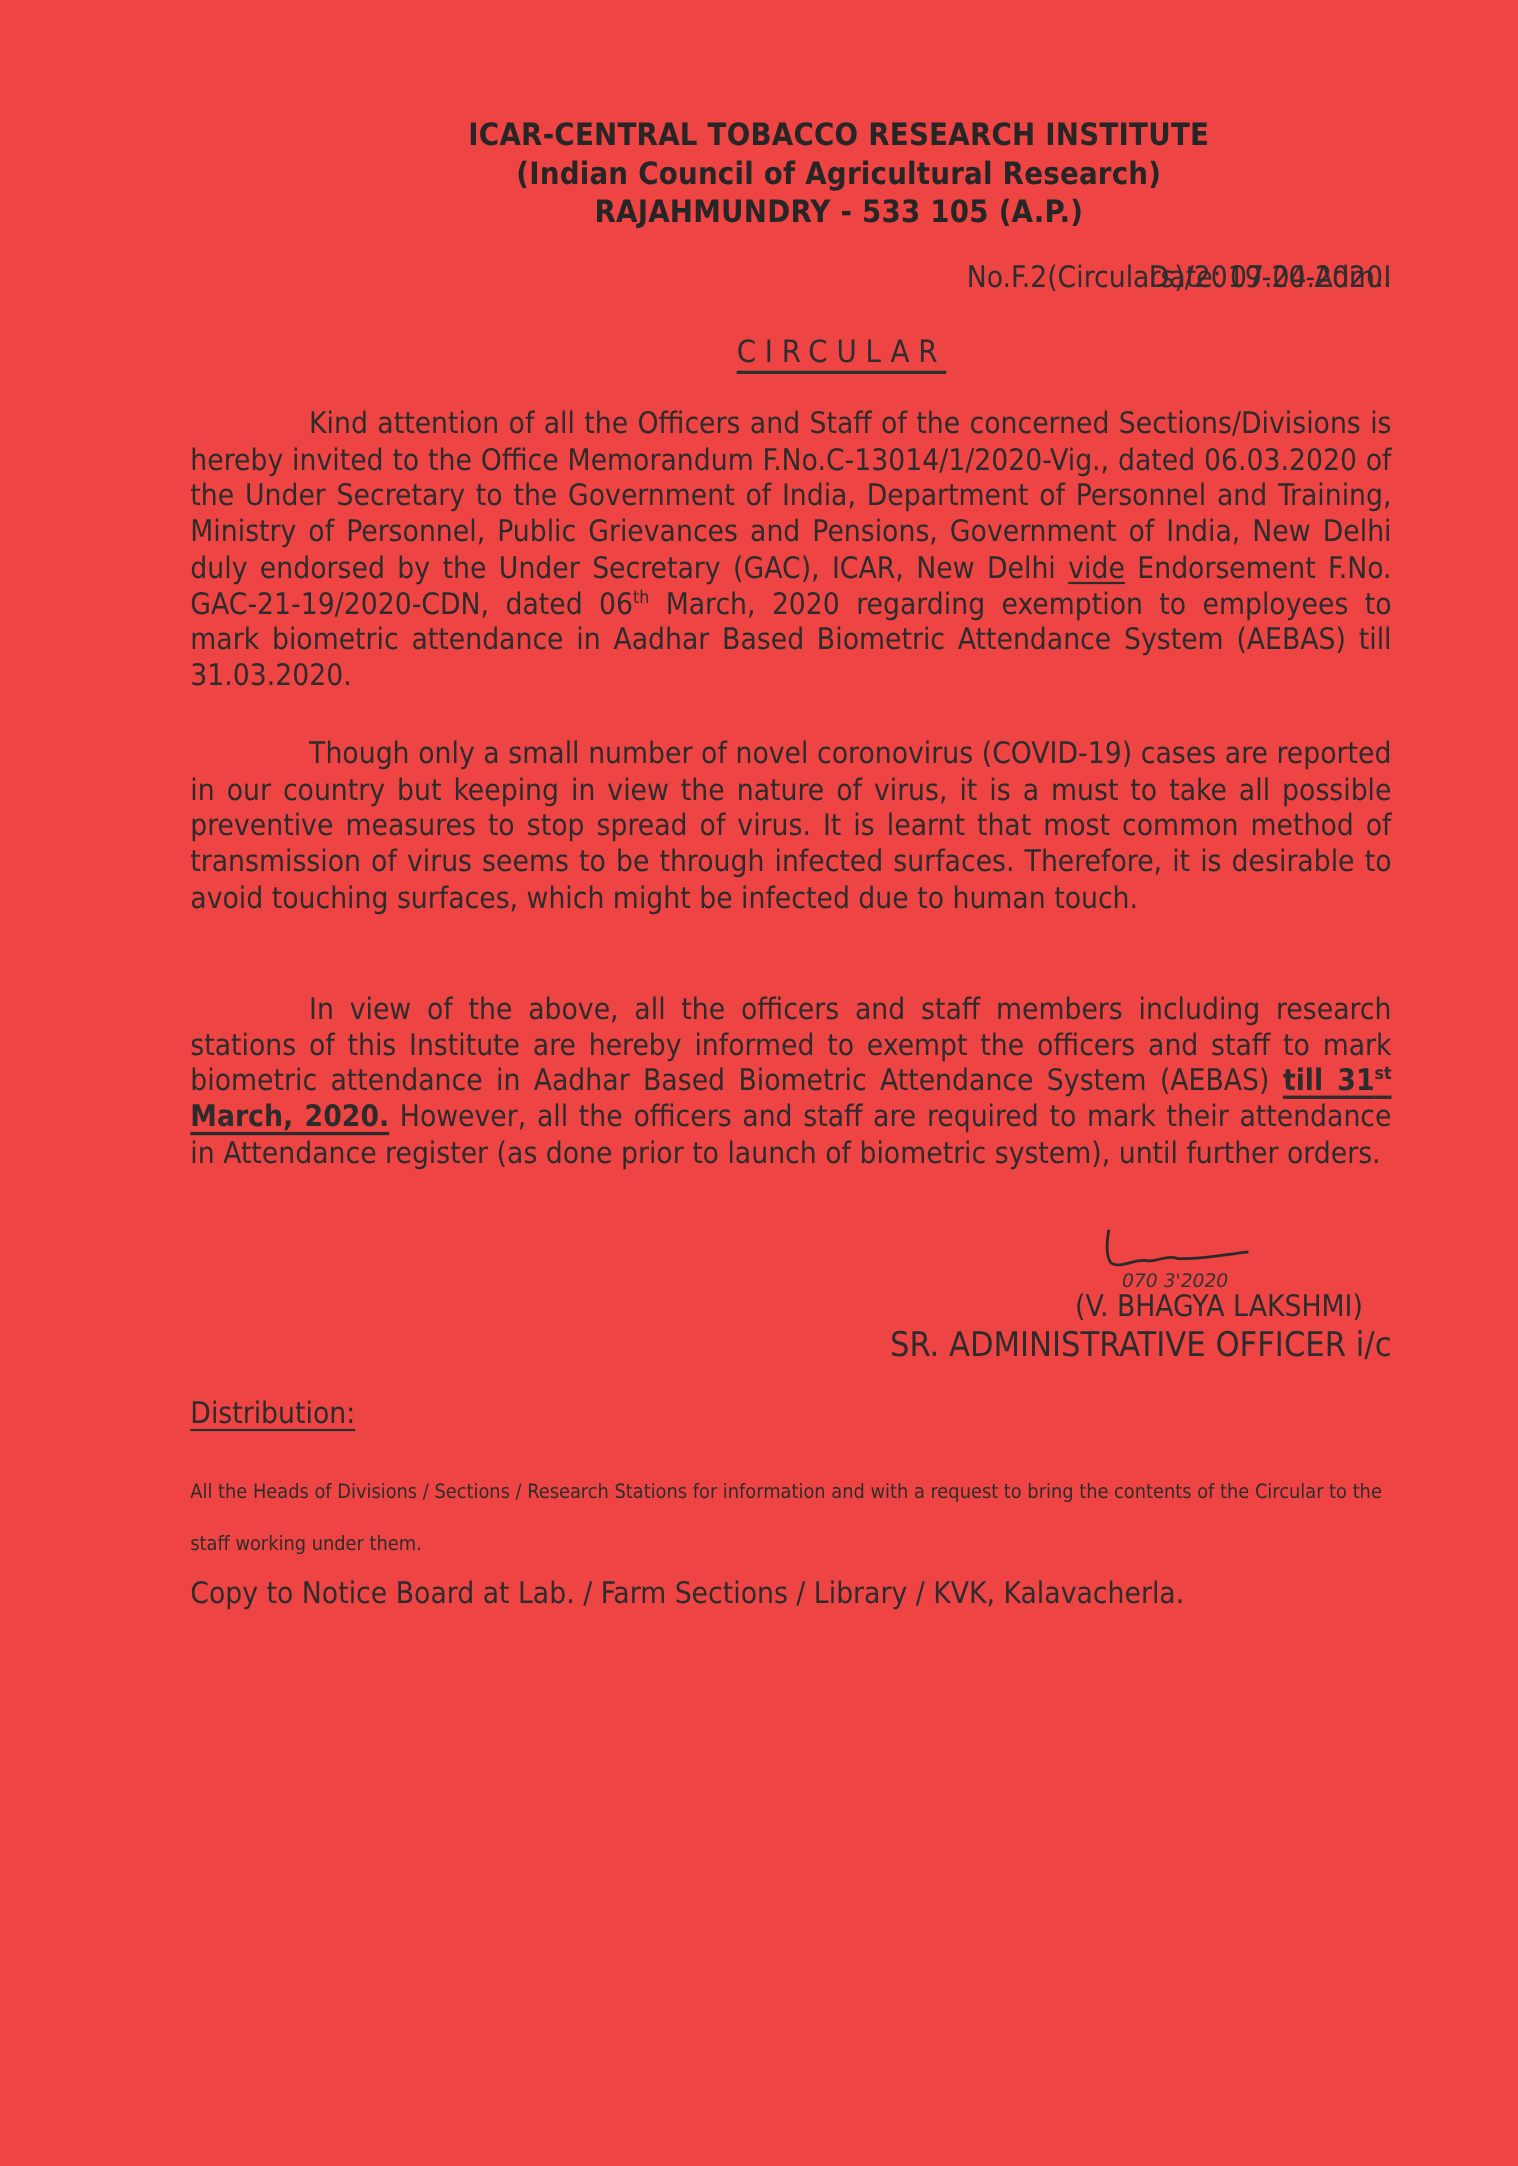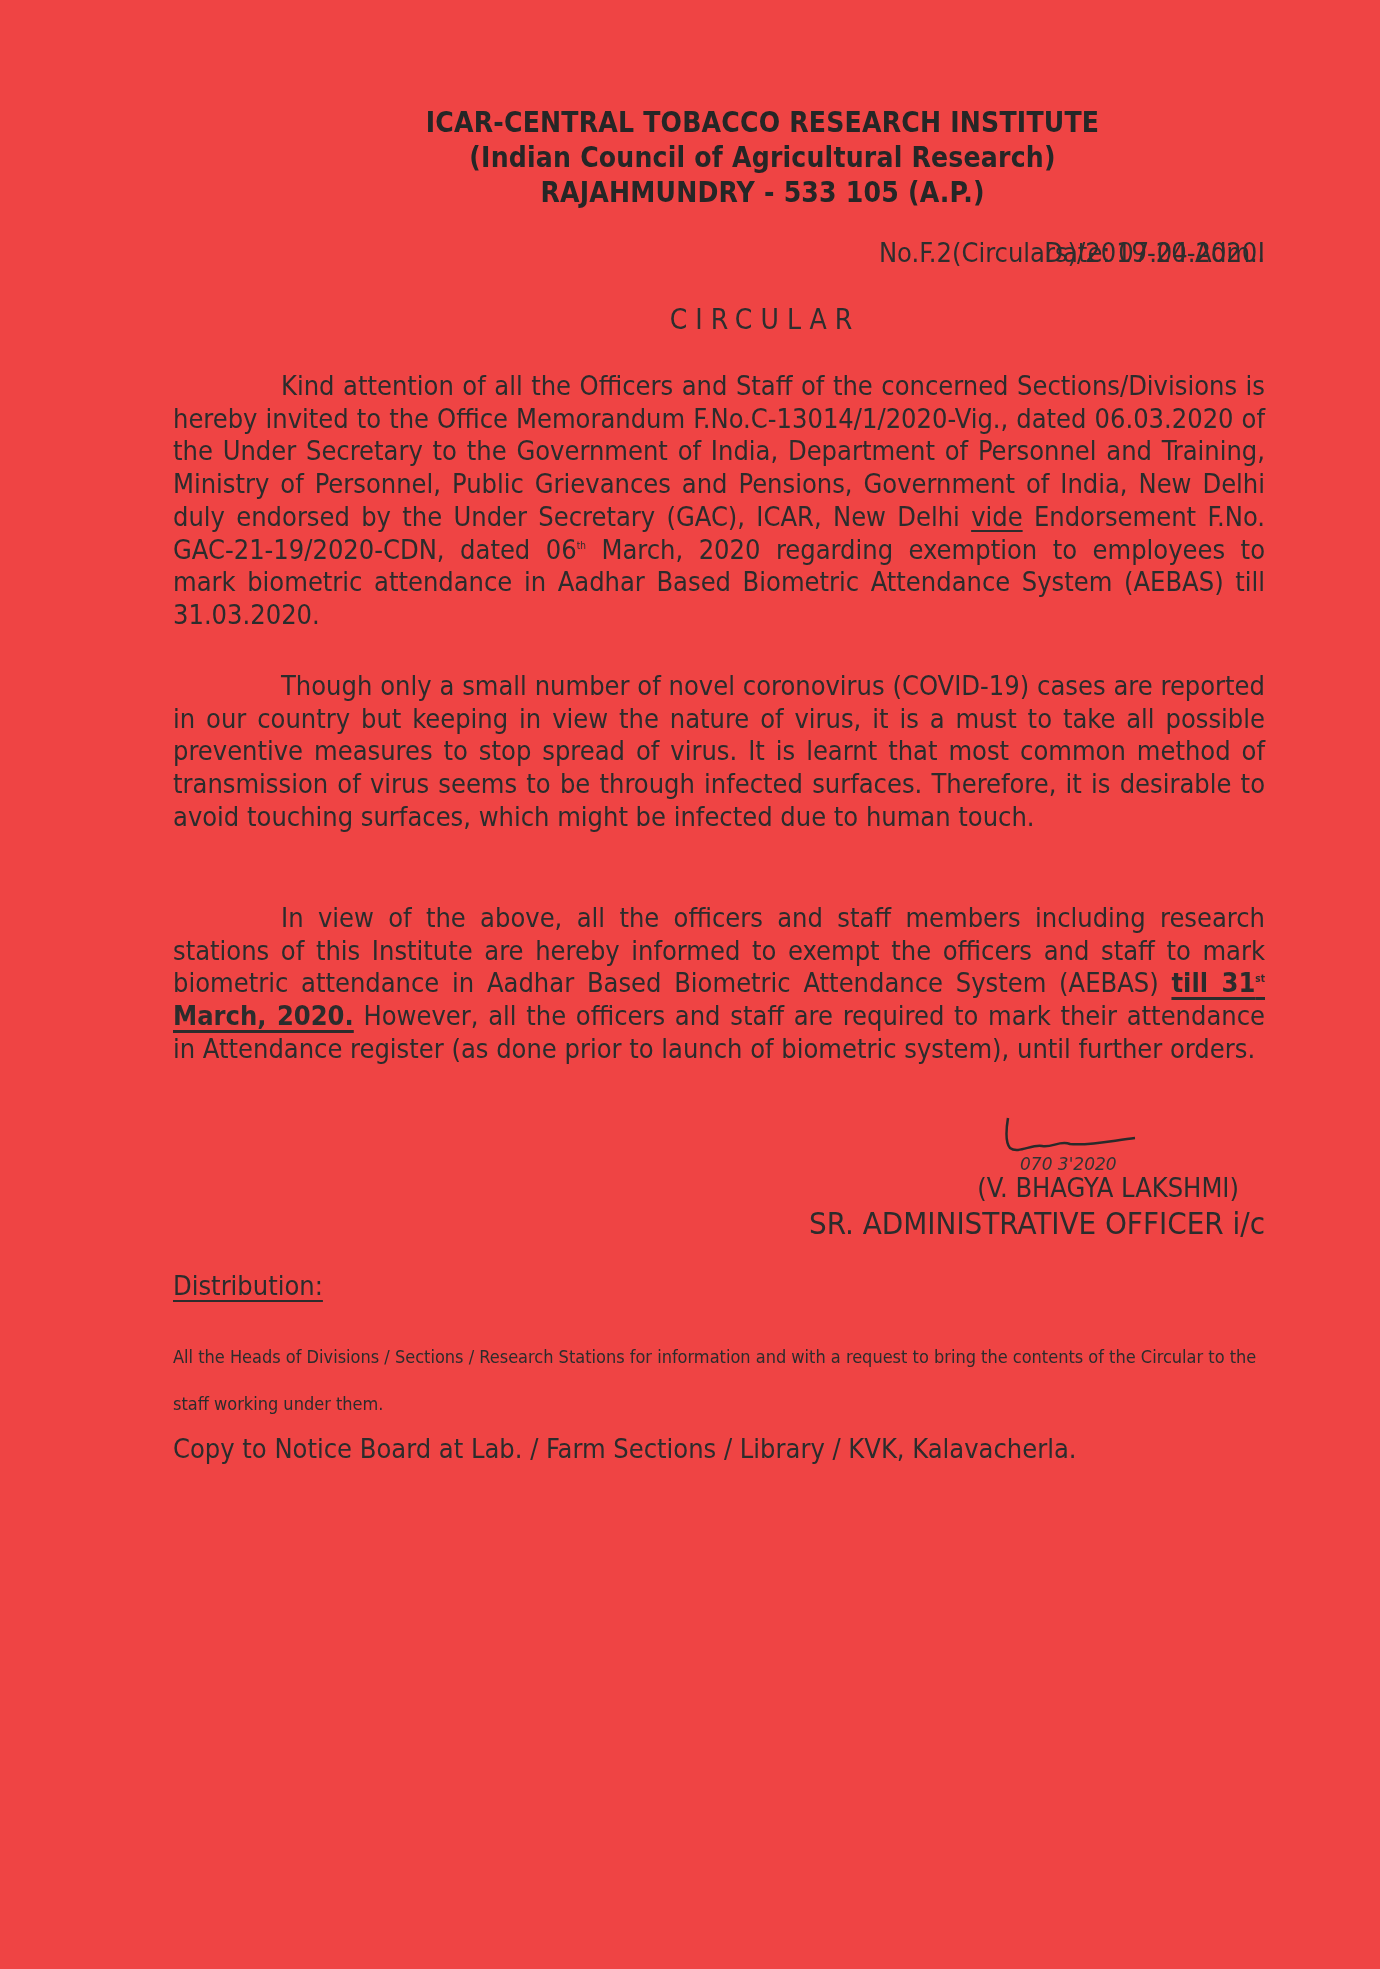--- a/index.html
+++ b/index.html
@@ -6,27 +6,27 @@
   body { width:1380px; height:1969px; position:relative; overflow:hidden;
          font-family:"DejaVu Sans Condensed","DejaVu Sans","Liberation Sans",sans-serif; color:#2b2b2b; }
   .page { position:absolute; left:0; top:0; width:1380px; height:1969px; background:#ef4444; }
   .header { position:absolute; left:0; width:1380px; top:105px; text-align:center;
             font-size:28px; font-weight:bold; line-height:35px; color:#262626; letter-spacing:0.2px; }
   .header div { padding-left:145px; }
   .refline { position:absolute; left:173px; top:237px; width:1092px; font-size:27px; color:#2e2e2e;text-align:right; }
   .refline .date { position:absolute; right:0; top:0; }
   .title { position:absolute; left:0; width:1380px; top:303px; text-align:center; font-size:28px;
            letter-spacing:8px; color:#2e2e2e; }
-  .title span { text-underline-offset:8px; text-decoration-thickness:3px; padding-left:150px;text-align:right;}
+  .title span { text-decoration:underline; text-underline-offset:8px; text-decoration-thickness:3px; padding-left:150px;text-align:right;}
   .para { position:absolute; left:173px; width:1092px; font-size:27px; line-height:32.7px;
           text-align:justify; color:#2c2c2c; }
   .para .indent { display:inline-block; width:108px; }
   .u { text-decoration:underline; text-underline-offset:4px; }
   .ub { text-decoration:underline; text-underline-offset:5px; text-decoration-thickness:3px; font-weight:bold; }
-  sup { font-size:10px; line-height:0; }
+  sup { font-size:16px; line-height:0; }
   .sig { position:absolute; right:115px; top:1110px; width:500px; text-align:right; }
   .sig svg { position:absolute; right:105px; top:0; }
   .sig .name { position:absolute; right:0; top:62px; font-size:27px; color:#2c2c2c; white-space:nowrap; right:26px;}
   .sig .desig { position:absolute; right:0; top:95px; font-size:31px; color:#2c2c2c; white-space:nowrap; }
   .dist-h { position:absolute; left:173px; top:1270px; font-size:27px; text-decoration:underline;
             text-underline-offset:5px; color:#2c2c2c; }
   .dist-1 { position:absolute; left:173px; top:1333px; width:1092px; font-size:18px; line-height:47px; color:#2c2c2c; }
   .dist-2 { position:absolute; left:173px; top:1433px; width:1092px; font-size:27px; color:#2c2c2c; }
 </style>
 </head>

